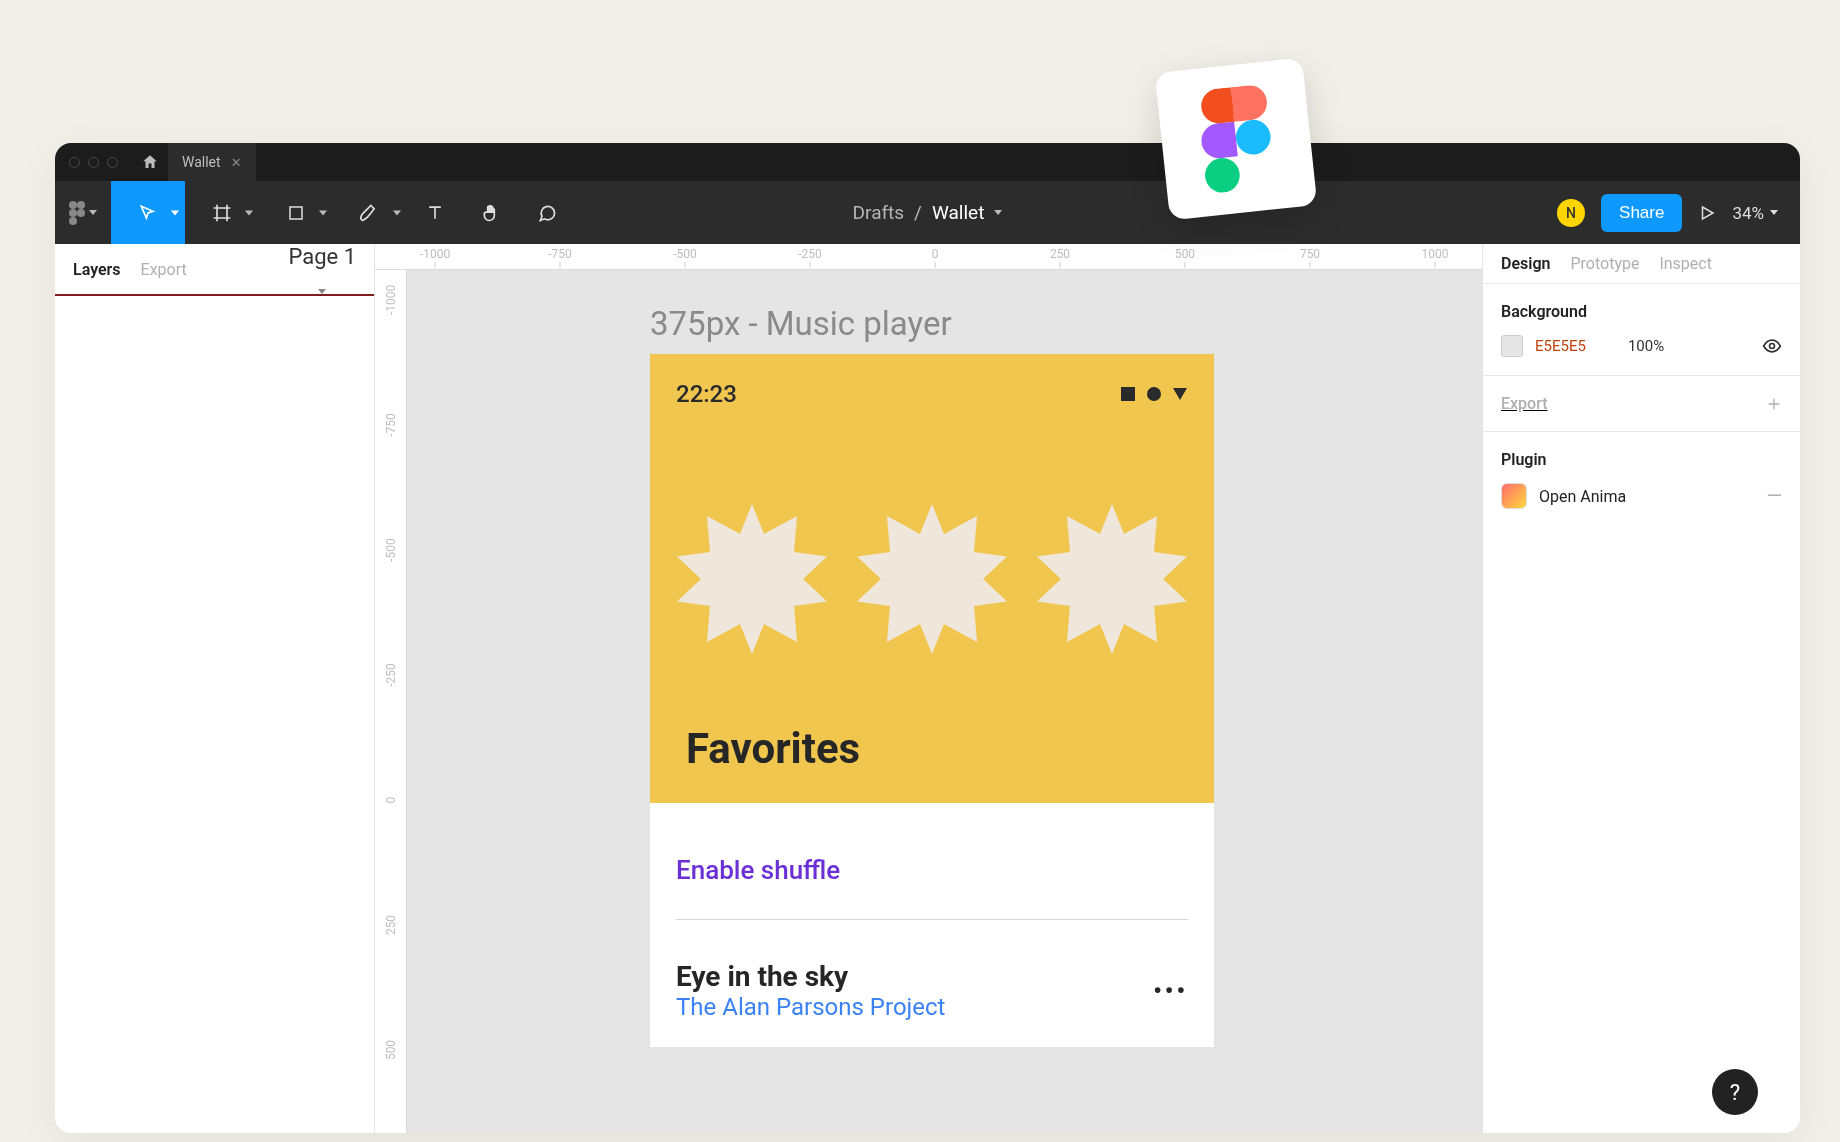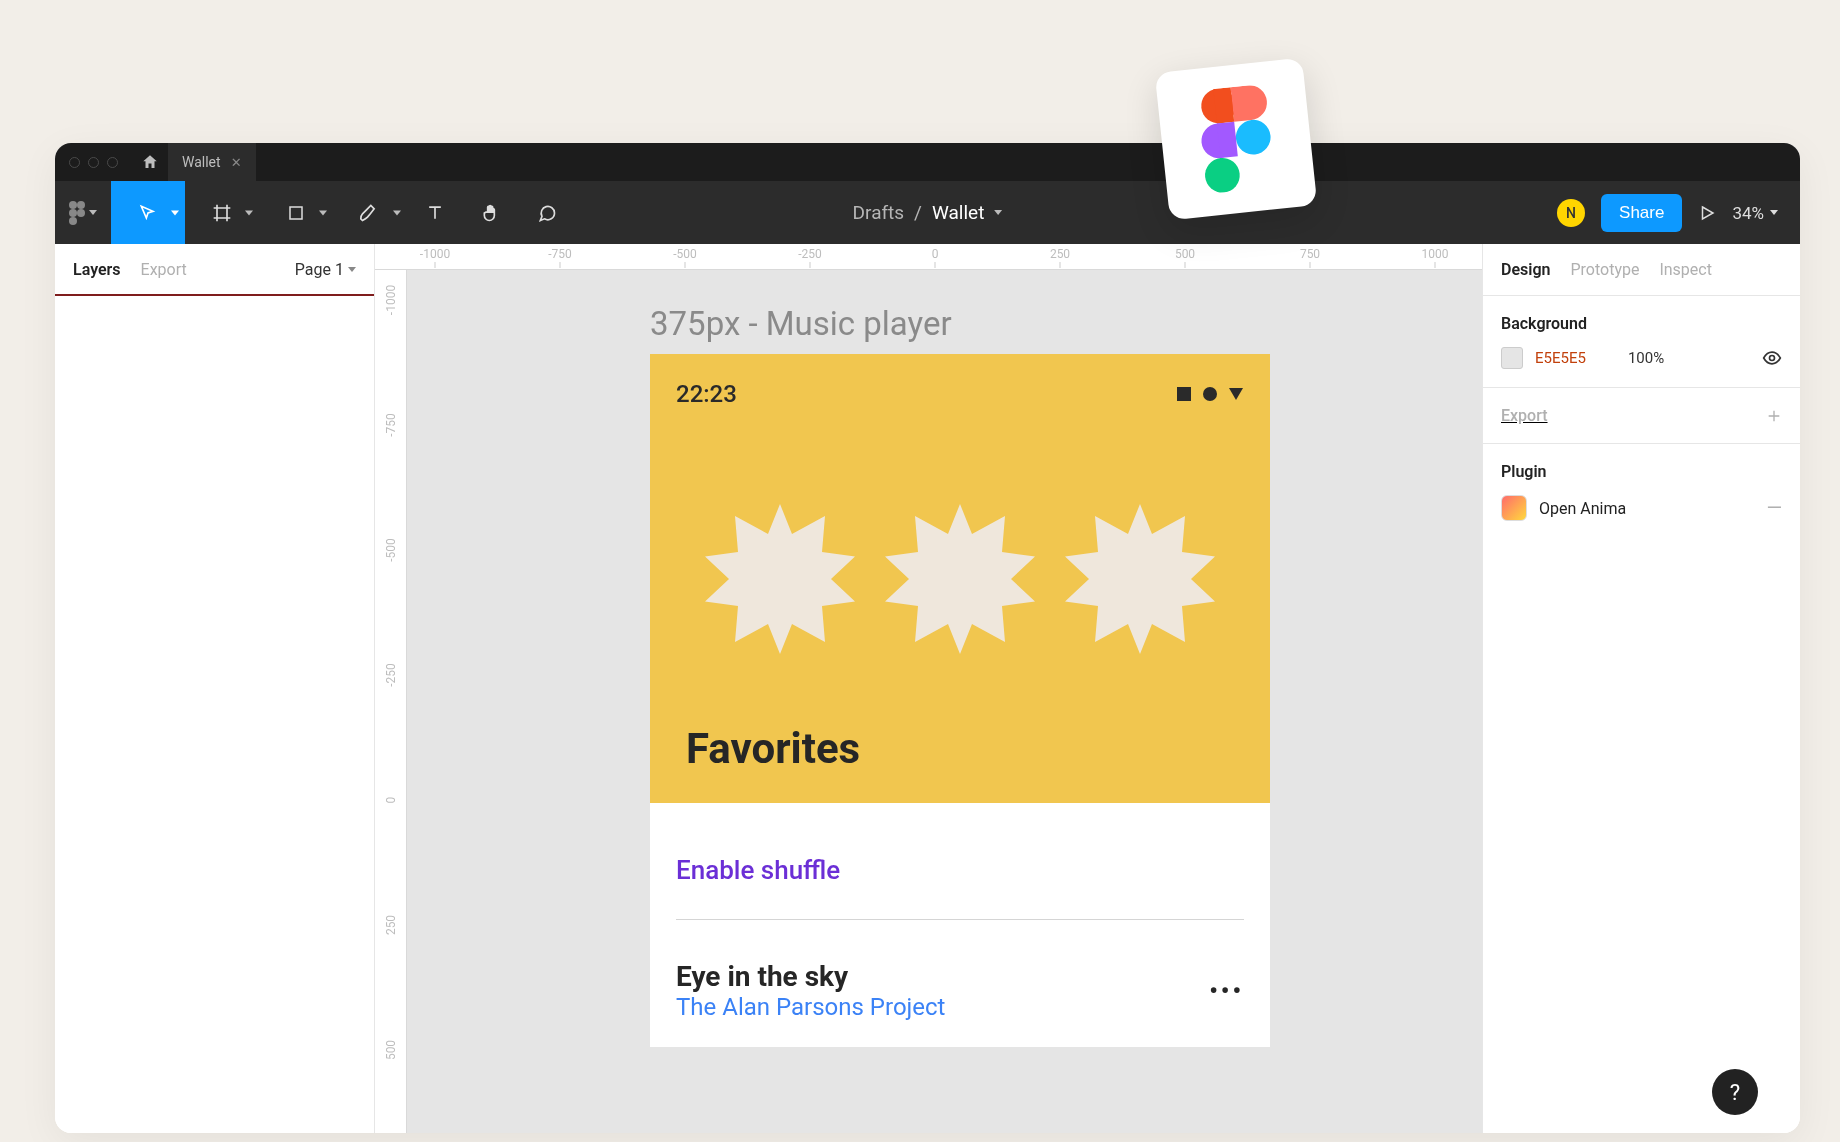--- a/index.html
+++ b/index.html
@@ -71,21 +71,21 @@
     padding:9px 18px;font-size:17px;font-weight:500;
   }
   .play-btn { color:#ddd; }
   .zoom { color:#ddd; font-size:17px; display:flex; align-items:center; gap:6px;}
   
   .body { display:flex; height: calc(100% - 101px); }
   .left-panel { width: 320px; border-right:1px solid #e6e6e6; background:#fff; }
   .lp-tabs { height:52px; display:flex; align-items:center; padding:0 18px; font-size:16px; gap:20px; border-bottom:2px solid #7f1d1d;}
   .lp-tabs .muted { color:#b0b0b0; }
   .lp-tabs .spacer { flex:1 }
-  .lp-tabs .page-sel { color:#333; font-size:16px; display:flex; align-items:center; gap:4px;}
+  .lp-tabs .page-sel { color:#333; font-size:22px; display:flex; align-items:center; gap:20px;flex-direction:column;}
   .canvas-wrap { flex:1; background:#e5e5e5; position:relative; overflow:hidden;}
   .right-panel { width: 318px; border-left:1px solid #e6e6e6; background:#fff; }
   
   .ruler-h {
     position:absolute; left:0; right:0; top:0; height:26px; background:#fff;
     border-bottom:1px solid #d9d9d9; z-index:3;
     font-size:12px; color:#bdbdbd;
   }
   .ruler-h .tick { position:absolute; top:3px; transform:translateX(-50%); }
   .ruler-h .mark { position:absolute; top:18px; width:1px; height:6px; background:#ccc; transform:translateX(-50%); }
@@ -94,21 +94,21 @@
     border-right:1px solid #d9d9d9; z-index:3; font-size:12px; color:#bdbdbd;
   }
   .ruler-v .tick { position:absolute; left:50%; transform:translate(-50%,-50%) rotate(-90deg); transform-origin:center; }
   
   .frame-title {
     position:absolute; left:275px; top:60px;
     color:#8a8a8a; font-size:33px; font-weight:400;
   }
   .device {
     position:absolute; left:275px; top:110px;
-    width:620px; background:#fff;
+    width:564px; background:#fff;
   }
   .device-header {
     background:#f1c64f; padding:26px 26px 30px 26px;
   }
   .status-row { display:flex; justify-content:space-between; align-items:center; }
   .status-time { font-size:24px; font-weight:500; color:#2a2a2a;}
   .status-icons { display:flex; gap:10px; align-items:center;}
   .album-row { display:flex; gap:30px; margin-top:96px; justify-content:center;}
   .asterisk {
     width:150px; height:150px; background:#efe7dc;
@@ -119,21 +119,21 @@
   .shuffle-row {
     padding: 26px 0 34px 0;
     border-bottom:1px solid #d5d5d5;
     color:#6b2fd6; font-size:26px; font-weight:500;
   }
   .track-row { display:flex; align-items:center; padding-top:40px;}
   .track-info .title { font-size:28px; font-weight:700; color:#262626;}
   .track-info .artist { font-size:24px; color:#3b82f6; }
   .track-more { margin-left:auto; color:#262626; font-size:24px; letter-spacing:3px; font-weight:700;}
   
-  .rp-tabs { height:52px; display:flex; align-items:center; gap:20px; padding:0 18px; font-size:16px; border-bottom:1px solid #e6e6e6;}
+  .rp-tabs { height:40px; display:flex; align-items:center; gap:20px; padding:0 18px; font-size:16px; border-bottom:1px solid #e6e6e6;}
   .rp-tabs .active { color:#222; font-weight:600; }
   .rp-tabs .muted { color:#b0b0b0; }
   .rp-section { padding:18px; border-bottom:1px solid #e6e6e6; }
   .rp-section h4 { font-size:16px; font-weight:600; color:#222; margin-bottom:14px;}
   .bg-row { display:flex; align-items:center; gap:12px; }
   .swatch { width:22px;height:22px;background:#e5e5e5;border:1px solid #ccc;border-radius:3px;}
   .hex { font-size:15px; color:#c2410c; }
   .opacity { font-size:15px; color:#333; margin-left:30px;}
   .eye { margin-left:auto; color:#333;}
   .export-row { display:flex; align-items:center;text-decoration:underline; }

